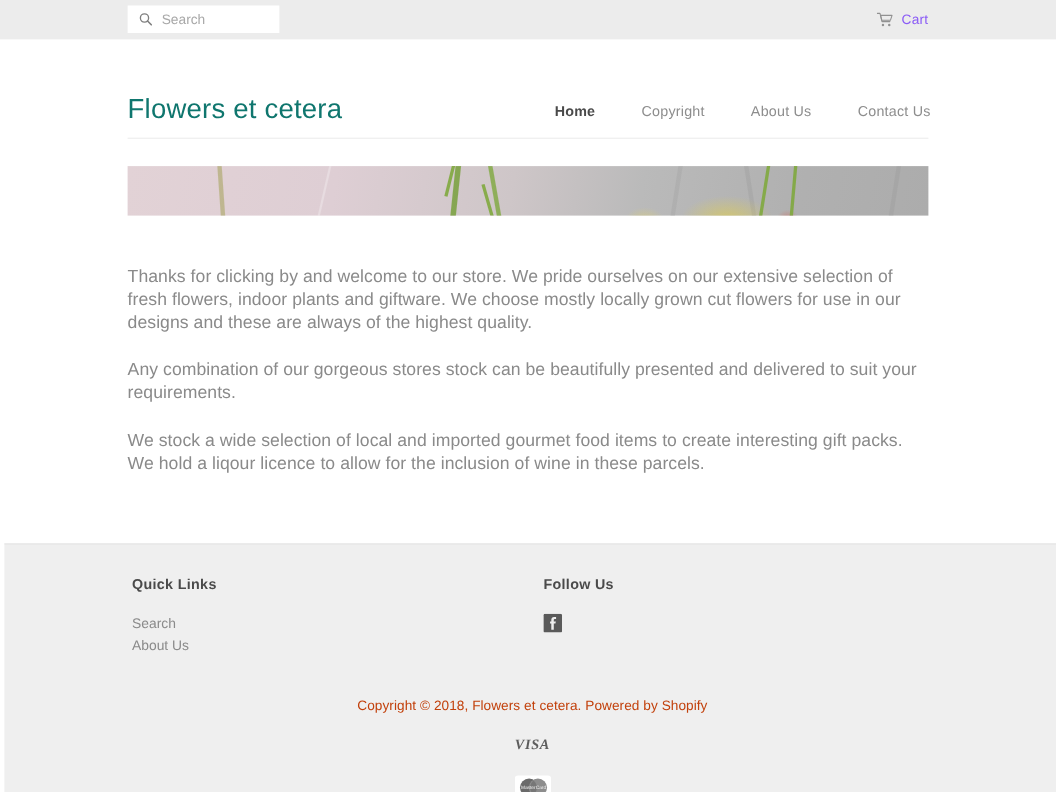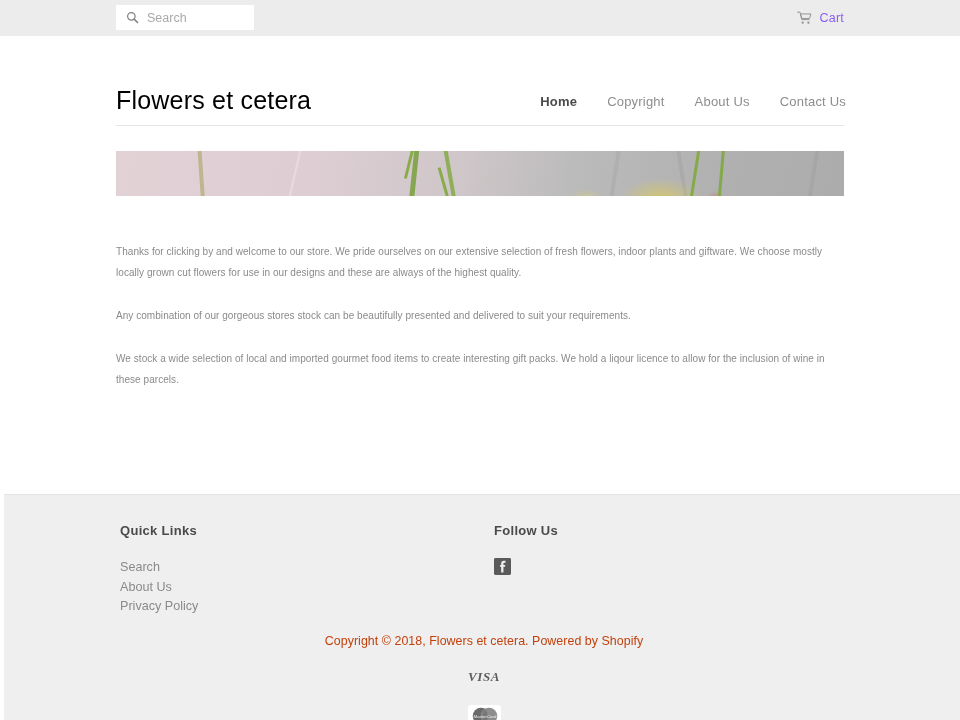--- a/index.html
+++ b/index.html
@@ -79,32 +79,32 @@
     background: #ffffff;
   }
   .site-title {
     position: absolute;
     left: 116px;
     top: 64px;
     transform: translateY(-50%);
     margin: 0;
     font-size: 25px;
     font-weight: 400;
-    color: #000000;
+    color: #0f766e;
     letter-spacing: .2px;
     white-space: nowrap;
   }
   .mainnav {
     position: absolute;
     right: 114px;
     top: 65px;
     transform: translateY(-50%);
     display: flex;
     align-items: flex-start;
-    gap: 30px;
+    gap: 42px;
   }
   .nav-item {
     font-size: 13px;
     color: #8d8d8d;
     letter-spacing: .2px;
     white-space: nowrap;
     cursor: pointer;
   }
   .nav-item.active {
     color: #4a4a4a;
@@ -154,21 +154,21 @@
   .page-title {
     margin: 22px 0 0;
     font-size: 22px;
     font-weight: 400;
     color: #5b5b5b;
     letter-spacing: .2px;
   }
   .rte { margin-top: 45px; }
   .rte p {
     margin: 0 0 22px;
-    font-size: 10px;
+    font-size: 16px;
     line-height: 21px;
     color: #8a8a8a;
     letter-spacing: .05px;
   }
   .rte p:last-child { margin-bottom: 16px; }
 
   
   .footer {
     position: absolute;
     left: 4px;
@@ -285,21 +285,20 @@
   </div>
 </div>
 
 <div class="footer">
   <div class="footer-inner">
 
     <div class="footer-col-links">
       <div class="footer-heading">Quick Links</div>
       <a class="footer-link">Search</a>
       <a class="footer-link">About Us</a>
-      <a class="footer-link">Privacy Policy</a>
     </div>
 
     <div class="footer-col-social">
       <div class="footer-heading">Follow Us</div>
       <svg class="fb-icon" viewBox="0 0 18 18">
         <rect x="0" y="0" width="18" height="18" rx="1.5" fill="#5a5a5a"></rect>
         <path d="M11.6 9.3 H10.0 V15.4 H7.6 V9.3 H6.4 V7.3 H7.6 V6.0 C7.6 4.7 8.2 3.0 10.3 3.0 L12.2 3.0 V5.0 H10.9 C10.6 5.0 10.0 5.1 10.0 5.9 V7.3 H12.0 Z" fill="#efefef"></path>
       </svg>
     </div>
   </div>

